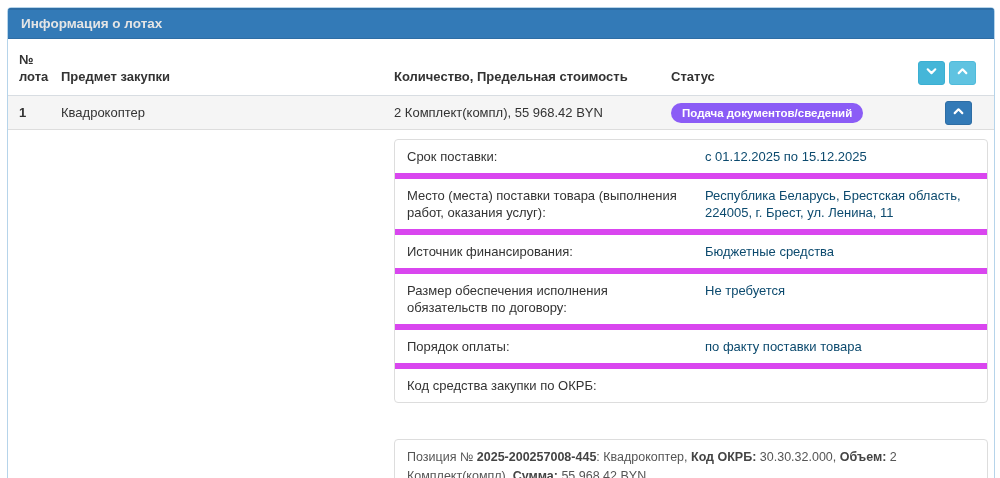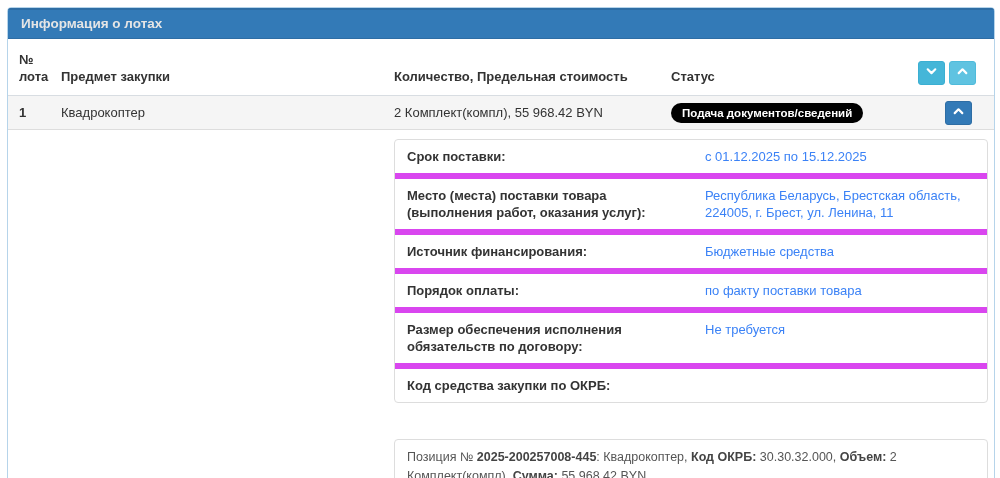--- a/index.html
+++ b/index.html
@@ -72,21 +72,21 @@
     cursor: pointer;
     padding: 0;
   }
   .btn-cyan-dark  { background: #45b6d8; border-color: #3bafd2; }
   .btn-cyan-light { background: #5fc3e1; border-color: #4fbbdb; }
   .btn-blue       { background: #337ab7; border-color: #2e6da4; }
 
   
   .badge {
     display: inline-block;
-    background: #000000;
+    background: #8b5cf6;
     color: #ffffff;
     font-weight: bold;
     font-size: 11.5px;
     line-height: 14px;
     padding: 3px 11px;
     border-radius: 10px;
     white-space: nowrap;
   }
 
   
@@ -100,28 +100,28 @@
     background: #ffffff;
   }
   .drow {
     display: flex;
     padding: 8px 12px;
   }
   .drow + .drow { border-top: 6px solid #d946ef; }
   .dlabel {
     width: 288px;
     flex: 0 0 288px;
-    font-weight: bold;
+    font-weight: normal;
     color: #333333;
     line-height: 17px;
     padding-right: 14px;
   }
   .dvalue {
     flex: 1;
-    color: #3b82f6;
+    color: #0c4a6e;
     line-height: 17px;
     padding-left: 0;
   }
   .drow .dvalue { margin-left: 10px; }
 
   .positions-heading {
     font-size: 18px;
     font-weight: normal;
     color: #333333;
     margin: 17px 0 9px 0;
@@ -195,26 +195,26 @@
         </div>
         <div class="drow">
           <div class="dlabel">Место (места) поставки товара (выполнения работ, оказания услуг):</div>
           <div class="dvalue">Республика Беларусь, Брестская область, 224005, г. Брест, ул. Ленина, 11</div>
         </div>
         <div class="drow">
           <div class="dlabel">Источник финансирования:</div>
           <div class="dvalue">Бюджетные средства</div>
         </div>
         <div class="drow">
+          <div class="dlabel">Размер обеспечения исполнения обязательств по договору:</div>
+          <div class="dvalue">Не требуется</div>
+        </div>
+        <div class="drow">
           <div class="dlabel">Порядок оплаты:</div>
           <div class="dvalue">по факту поставки товара</div>
-        </div>
-        <div class="drow">
-          <div class="dlabel">Размер обеспечения исполнения обязательств по договору:</div>
-          <div class="dvalue">Не требуется</div>
         </div>
         <div class="drow">
           <div class="dlabel">Код средства закупки по ОКРБ:</div>
         </div>
       </div>
 
 
       <div class="position-box">
         <span>Позиция № </span><span class="b">2025-200257008-445</span><span>: Квадрокоптер, </span><span class="b">Код ОКРБ:</span><span> 30.30.32.000, </span><span class="b">Объем:</span><span> 2 Комплект(компл), </span><span class="b">Сумма:</span><span> 55 968.42 BYN</span>
       </div>

